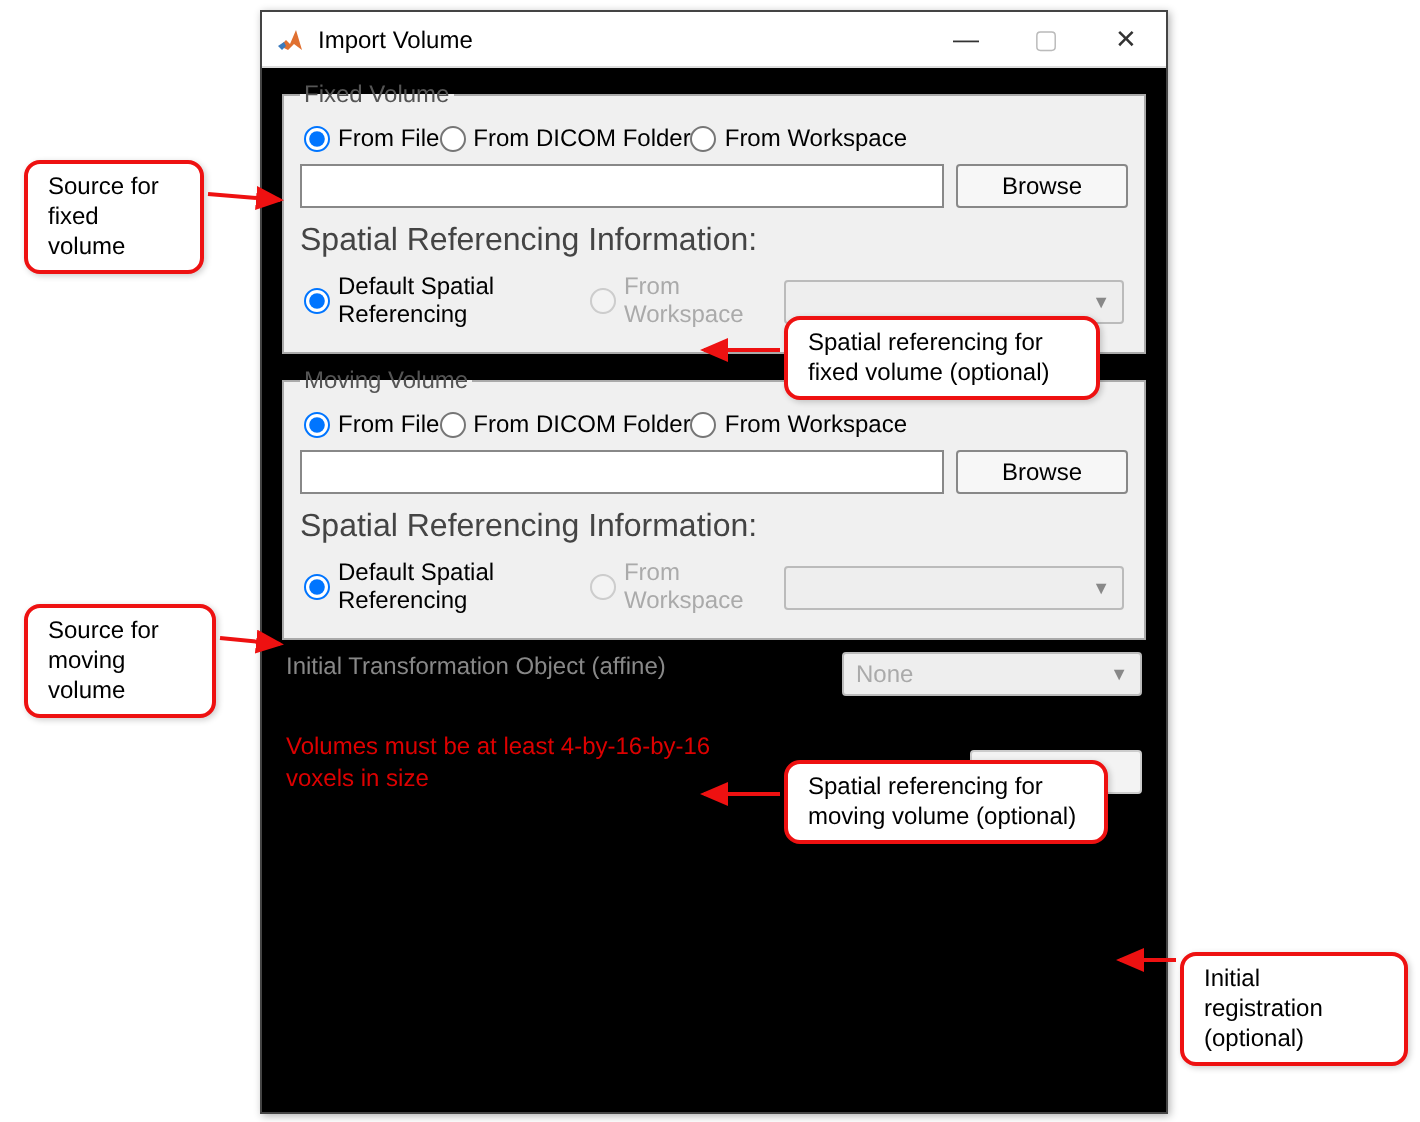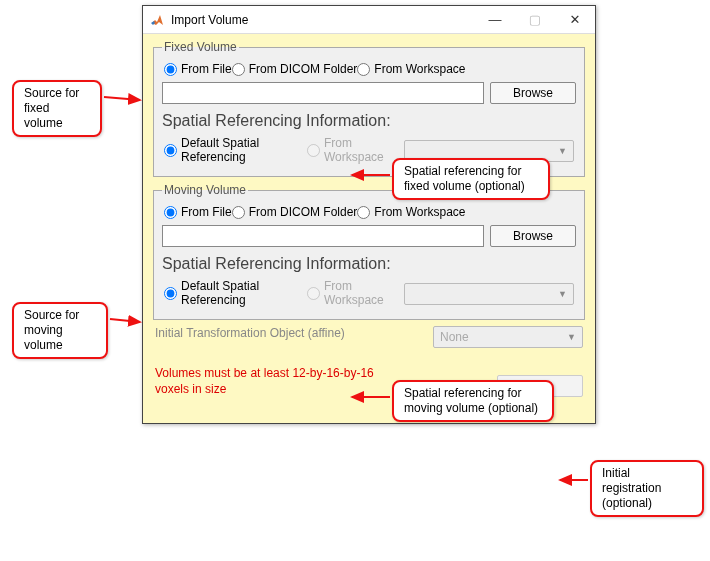--- a/index.html
+++ b/index.html
@@ -12,27 +12,26 @@
     font-size: 12px;
     background: #fff;
     position: relative;
     color: #000;
   }
   .dialog {
     position: absolute;
     left: 130px;
     top: 5px;
     width: 454px;
-    height: 419px;
+    height: 552px;
     border: 1px solid #444;
-    background: #fef9c3;
+    background: #000000;
     box-shadow: 1px 1px 4px rgba(0,0,0,0.3);
     display: flex;
     flex-direction: column;
-    margin-left: 12px;
   }
   .titlebar {
     height: 28px;
     background: #fff;
     border-bottom: 1px solid #ddd;
     display: flex;
     align-items: center;
     padding-left: 6px;
   }
   .app-icon {
@@ -228,34 +227,34 @@
 
     <div class="affine-row">
       <span class="lbl">Initial Transformation Object (affine)</span>
       <div class="combo full">
         <span>None</span>
         <span class="chev">▼</span>
       </div>
     </div>
 
     <div class="bottom-row">
-      <div class="warn">Volumes must be at least 12-by-16-by-16 voxels in size</div>
+      <div class="warn">Volumes must be at least 4-by-16-by-16 voxels in size</div>
       <div class="btn-row">
         <div class="ok-btn">OK</div>
       </div>
     </div>
 
   </div>
 </div>
 
 <div class="callout" style="left:12px; top:80px; width:90px;">Source for<br>fixed volume</div>
 <div class="callout" style="left:12px; top:302px; width:96px;">Source for<br>moving volume</div>
 <div class="callout" style="left:392px; top:158px; width:158px;">Spatial referencing for<br>fixed volume (optional)</div>
 <div class="callout" style="left:392px; top:380px; width:162px;">Spatial referencing for<br>moving volume (optional)</div>
-<div class="callout" style="left:590px; top:460px; width:114px;">Initial registration<br>(optional)</div>
+<div class="callout" style="left:590px; top:476px; width:114px;">Initial registration<br>(optional)</div>
 
 <svg class="arrow" style="left:0;top:0;width:710px;height:561px;">
   <defs>
     <marker id="ah" markerWidth="8" markerHeight="8" refX="6" refY="3" orient="auto">
       <path d="M0,0 L7,3 L0,6 Z" fill="#e11"></path>
     </marker>
   </defs>
   <line x1="104" y1="97" x2="140" y2="100" stroke="#e11" stroke-width="2" marker-end="url(#ah)"></line>
   <line x1="110" y1="319" x2="140" y2="322" stroke="#e11" stroke-width="2" marker-end="url(#ah)"></line>
   <line x1="390" y1="175" x2="352" y2="175" stroke="#e11" stroke-width="2" marker-end="url(#ah)"></line>

